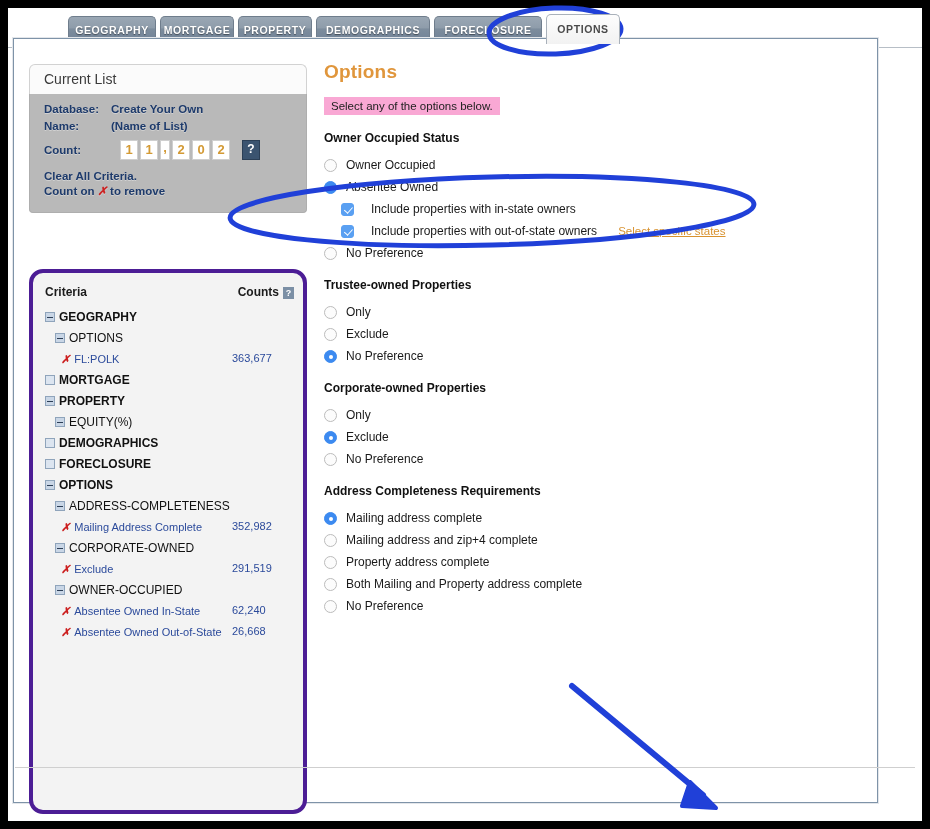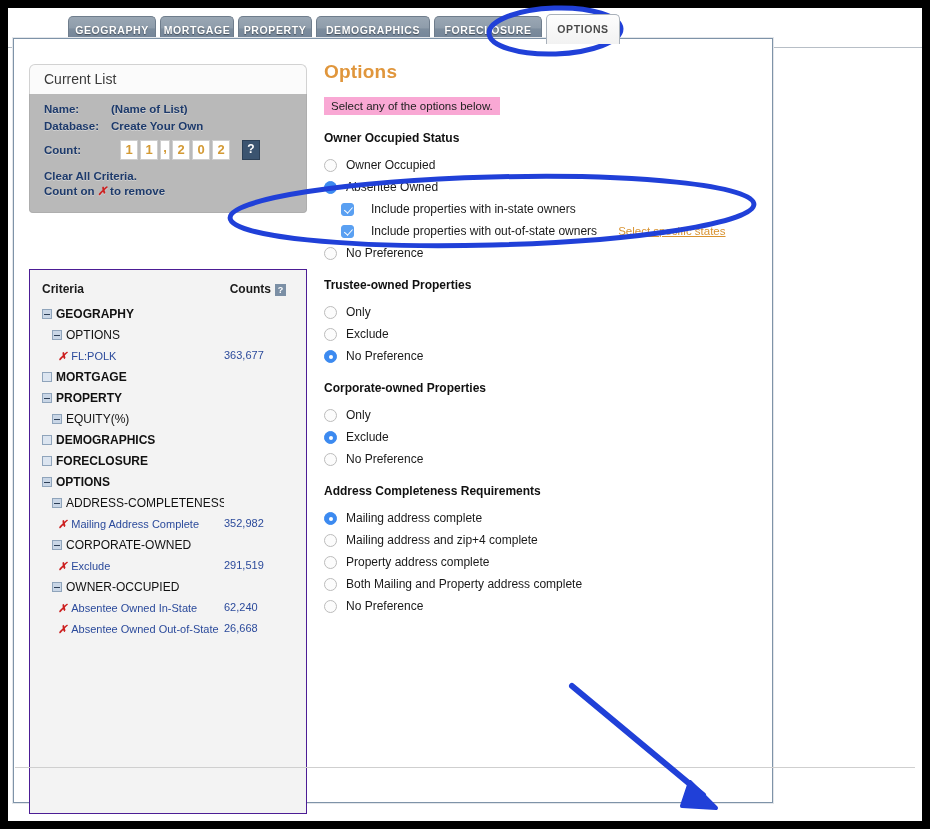--- a/index.html
+++ b/index.html
@@ -55,21 +55,21 @@
   .tabline{
     position:absolute;
     left:0;top:39px;width:914px;height:1px;
     background:#b7bec6;
   }
 
   
   .panel{
     position:absolute;
     left:5px;top:30px;
-    width:760px;height:765px;
+    width:865px;height:765px;
     box-sizing:border-box;
     background:#ffffff;
     border:1px solid #7e93a8;
     box-shadow:0 0 0 1px #e3e6ea;
     text-decoration:underline;
   }
 
   
   .curlist{
     position:absolute;
@@ -133,23 +133,23 @@
   }
   .cl-clear .xmark{color:#cc2222;font-weight:bold;font-style:italic;padding:0 3px;}
 
   
   .criteria{
     position:absolute;
     left:15px;top:230px;
     width:278px;height:545px;
     box-sizing:border-box;
     background:#f3f3f3;
-    border:1px solid #4c1d95;
-    border-radius:0;
-    padding:12px 20px 0 12px;
+    border:4px solid #4c1d95;
+    border-radius:14px;
+    padding:12px 9px 0 12px;
     overflow:hidden;
   }
   .crit-head{
     display:flex;align-items:center;
     margin-bottom:7px;
   }
   .crit-head .h1{font-size:12px;font-weight:bold;color:#1b1b1b;flex:1;}
   .crit-head .h2{font-size:12px;font-weight:bold;color:#1b1b1b;}
   .crit-head .qm{
     display:inline-block;width:11px;height:12px;
@@ -278,26 +278,26 @@
       <div class="tab active" style="left: 538px; width: 74px; top: -2px;">OPTIONS</div>
     </div>
   <div class="tabline"></div>
 
   <div class="panel">
 
     <div class="curlist">
       <div class="curlist-head">Current List</div>
       <div class="curlist-body">
         <div class="cl-row">
+          <div class="cl-lbl">Database:</div>
+          <div class="cl-val">Create Your Own</div>
+        </div>
+        <div class="cl-row">
           <div class="cl-lbl">Name:</div>
           <div class="cl-val">(Name of List)</div>
-        </div>
-        <div class="cl-row">
-          <div class="cl-lbl">Database:</div>
-          <div class="cl-val">Create Your Own</div>
         </div>
         <div class="cl-count-row">
           <div class="cl-lbl">Count:</div>
           <div class="digits" id="count-digits">
               <div class="digit">1</div>
               <div class="digit">1</div>
               <div class="digit comma">,</div>
               <div class="digit">2</div>
               <div class="digit">0</div>
               <div class="digit">2</div>

